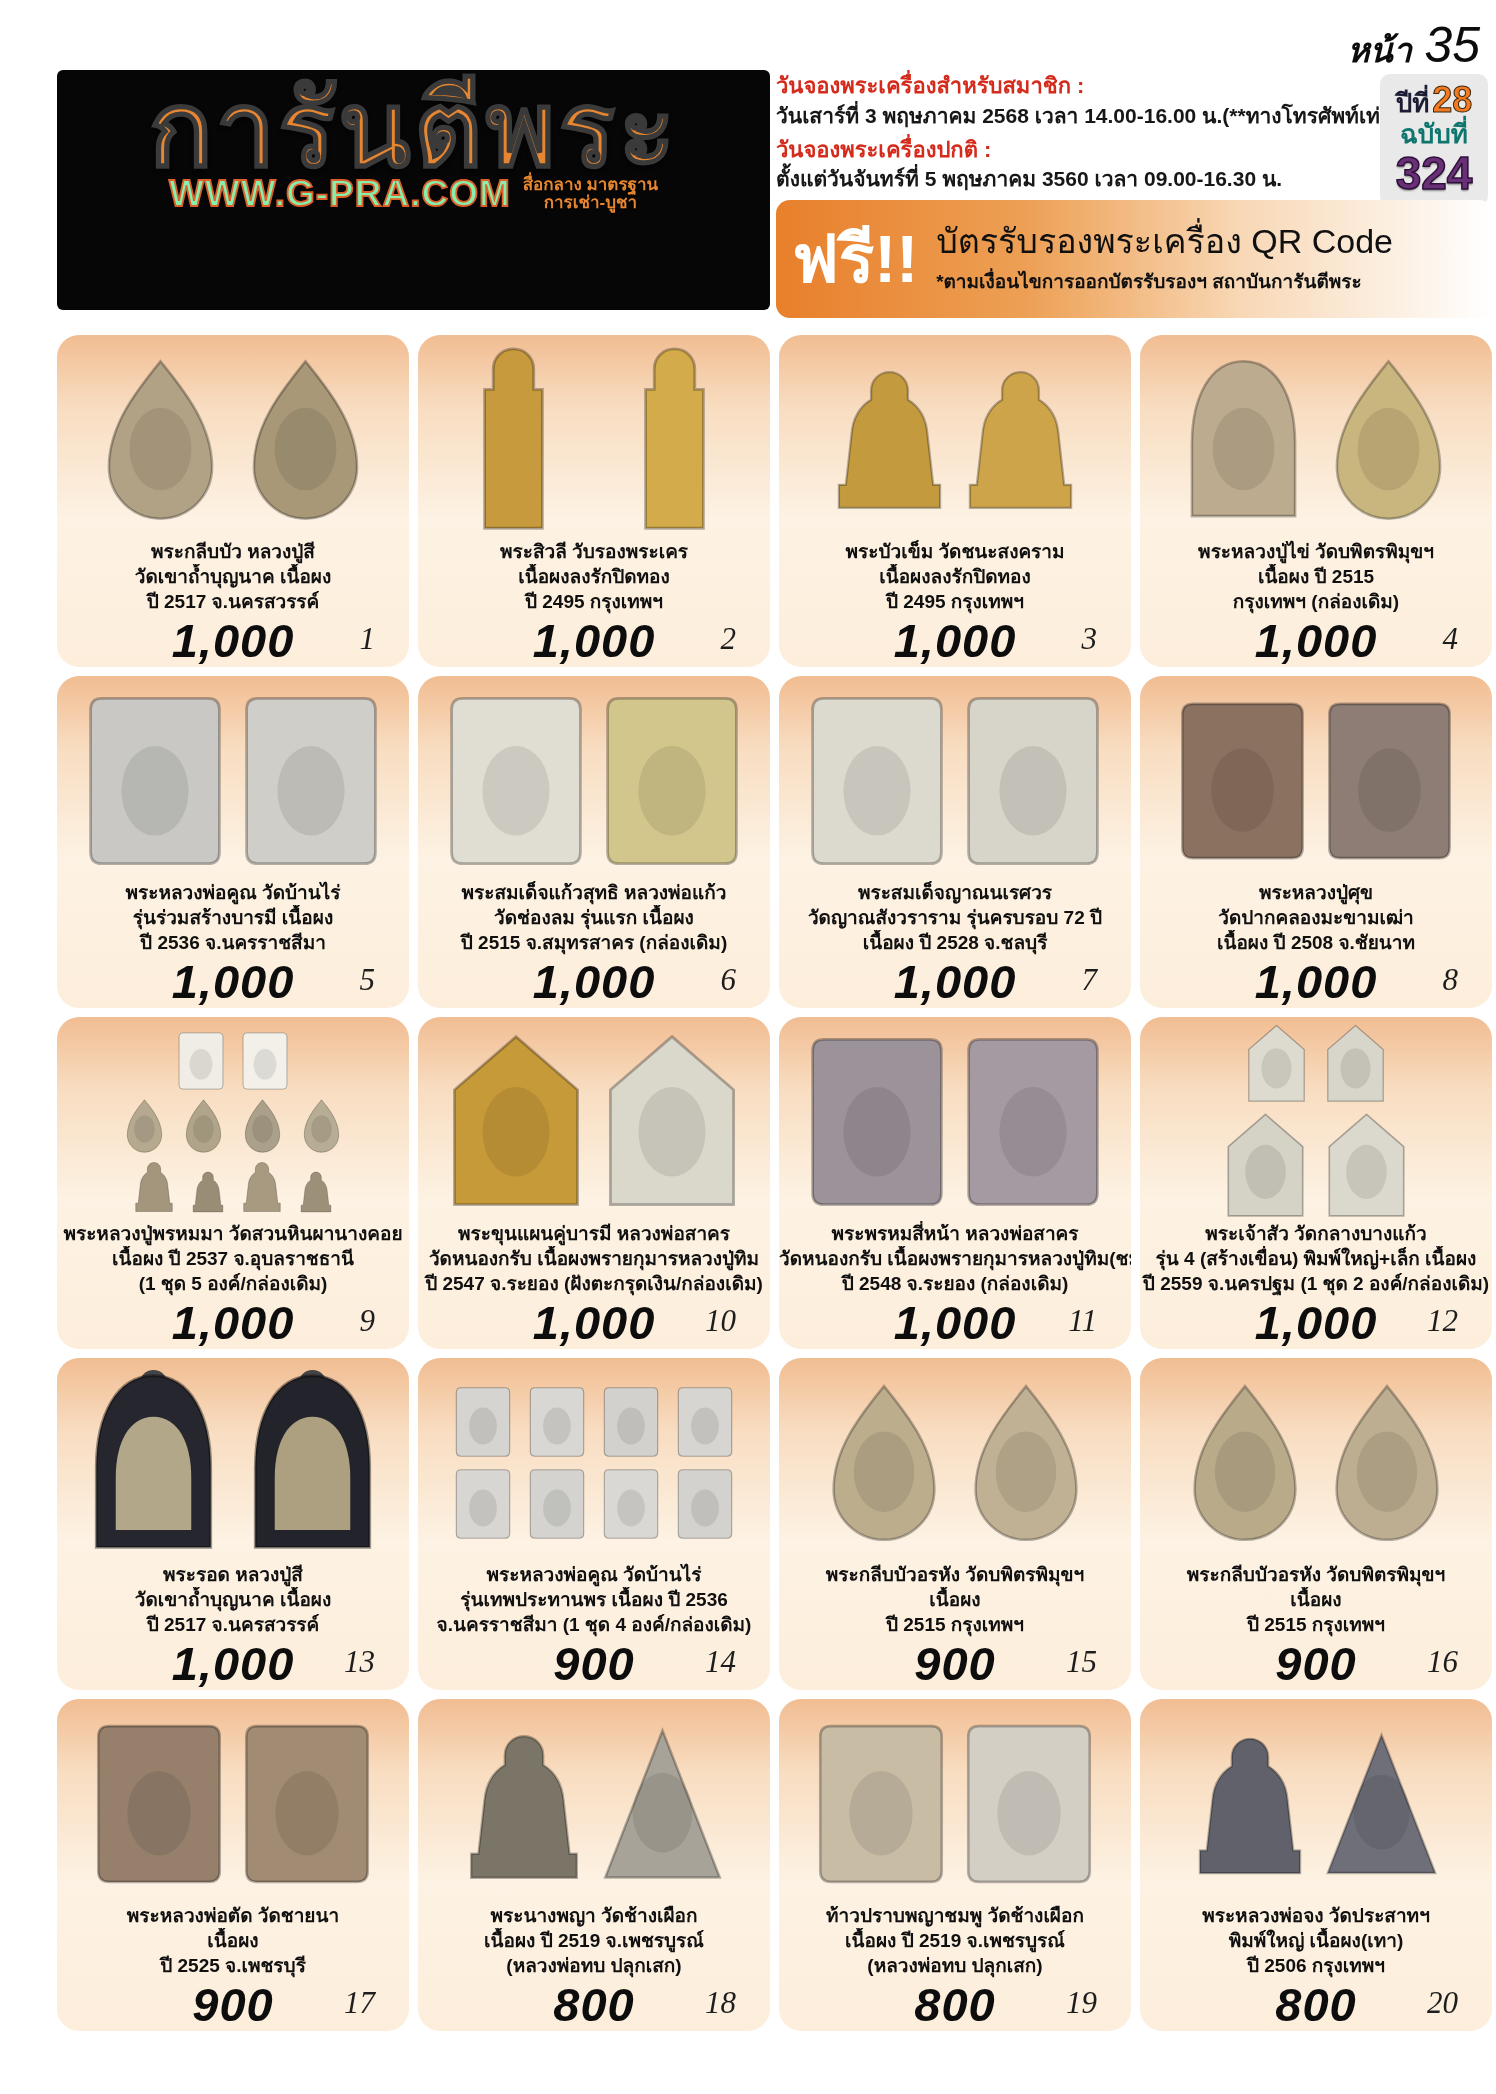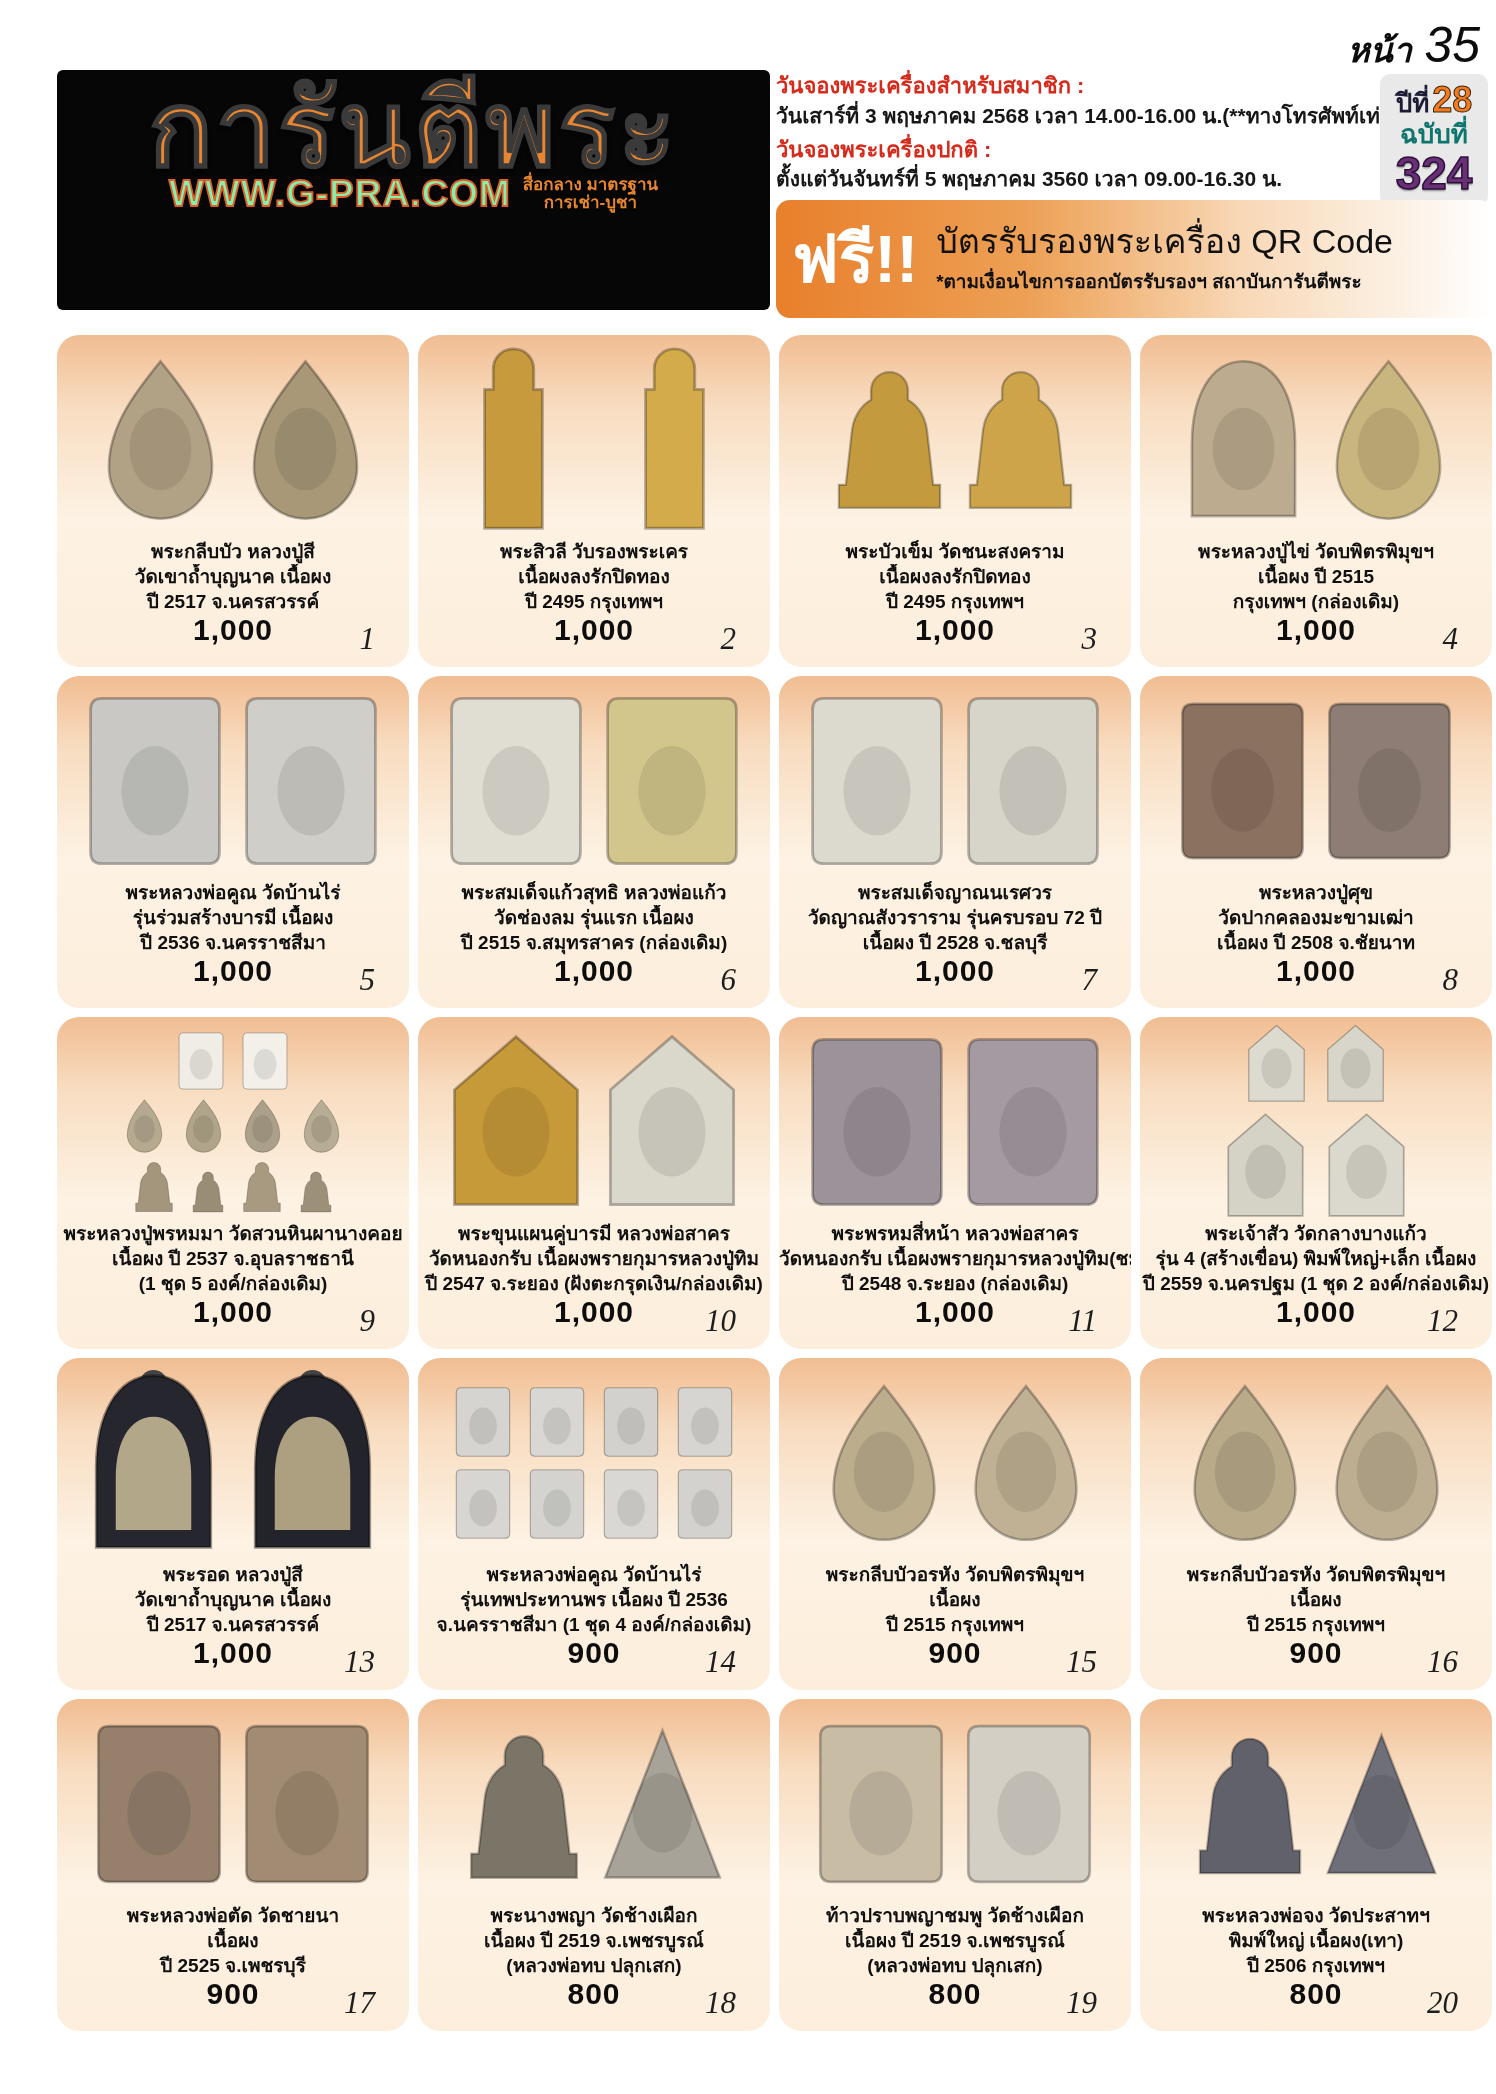--- a/index.html
+++ b/index.html
@@ -37,21 +37,21 @@
 
   
   .grid{position:absolute;left:57px;top:335px;display:grid;grid-template-columns:repeat(4,352px);grid-auto-rows:332px;gap:9px;}
   .card{border-radius:22px;position:relative;overflow:hidden;
         background:linear-gradient(180deg,#f1bd92 0%,#f8ddc1 22%,#fdf2e3 55%,#fdeedc 100%);}
   .photos{height:202px;display:flex;flex-direction:column;justify-content:center;align-items:center;gap:6px;padding-top:8px;box-sizing:border-box;}
   .prow{display:flex;justify-content:center;align-items:flex-end;gap:16px;}
   .lines{margin-top:2px;}
   .tline{text-align:center;font-size:19px;font-weight:bold;color:#101010;line-height:1.32;white-space:nowrap;overflow:hidden;}
   .price-row{position:absolute;left:0;right:0;bottom:4px;height:50px;}
-  .price{position:absolute;left:0;right:0;text-align:center;font-size:30px;font-weight:bold;color:#0d0d0d;letter-spacing:1px;}
+  .price{position:absolute;left:0;right:0;text-align:center;font-size:47px;font-weight:bold;font-style:italic;color:#0d0d0d;letter-spacing:1px;}
   .inum{position:absolute;right:34px;bottom:6px;font-family:"Liberation Serif",serif;font-style:italic;font-size:31px;color:#1d1d1d;}
 </style>
 </head>
 <body>
 
 <div class="logo-box">
   <div class="logo-title">การันตีพระ</div>
   <div class="logo-row">
     <span class="logo-url">WWW.G-PRA.COM</span>
     <span class="logo-tags">

